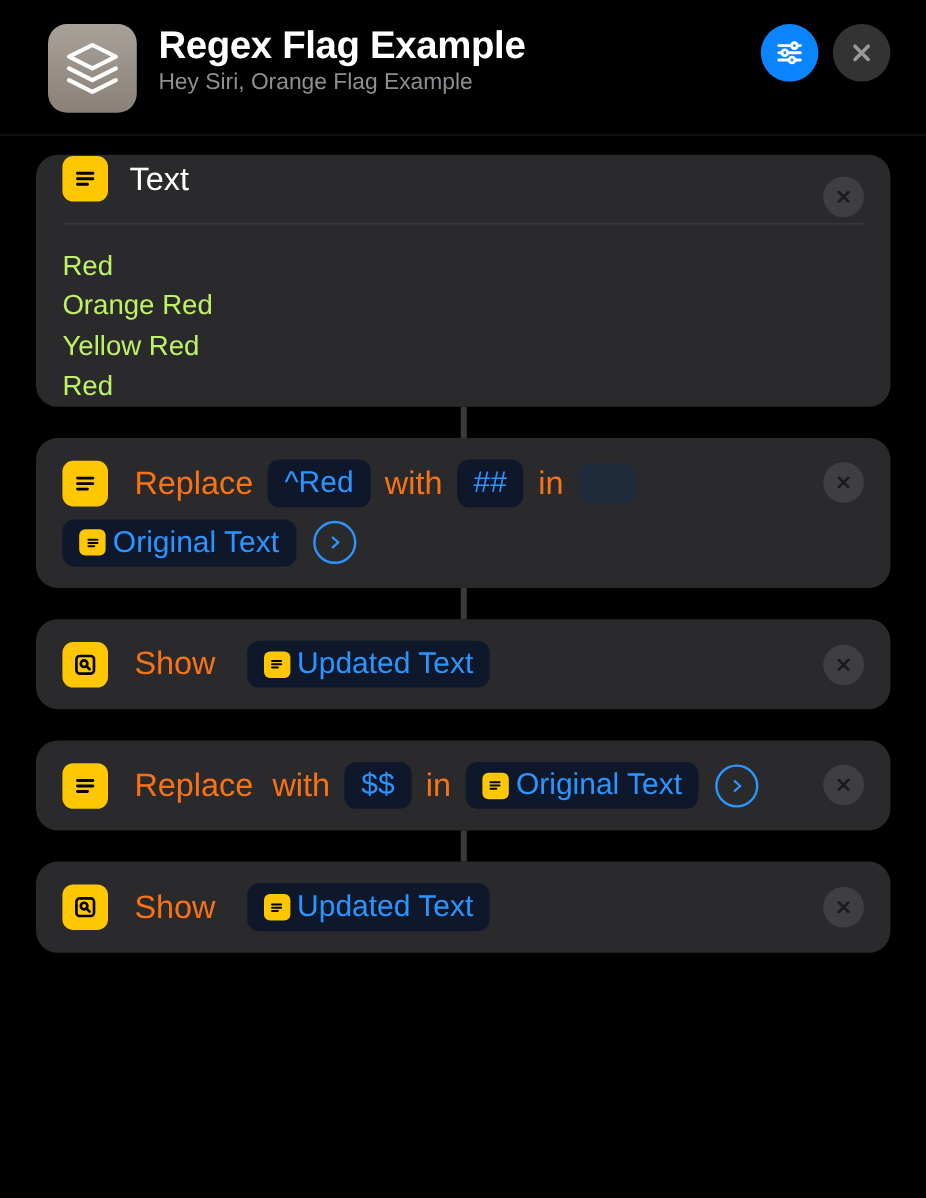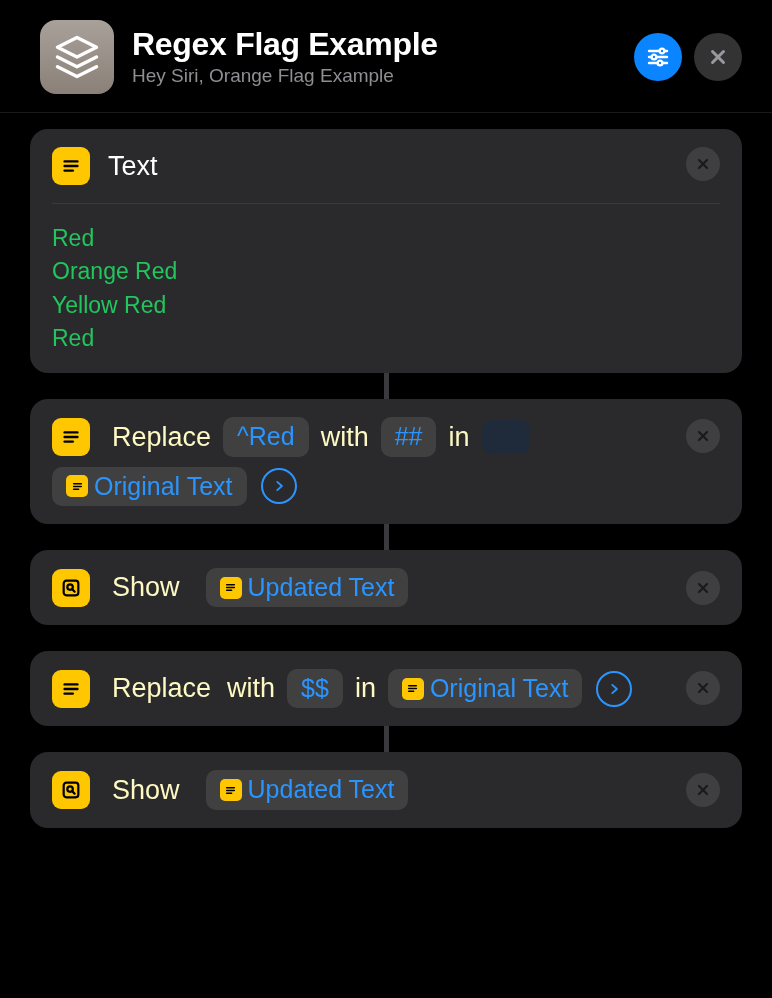--- a/index.html
+++ b/index.html
@@ -8,21 +8,21 @@
       height: 998px;
       background: #000;
       font-family: -apple-system, BlinkMacSystemFont, 'Segoe UI', sans-serif;
       color: #fff;
       overflow: hidden;
     }
 
     
     .header {
       display: flex;
-      align-items: center;
+      align-items: flex-start;
       padding: 20px 30px 18px 40px;
       border-bottom: 1px solid #1a1a1a;
     }
     .app-icon {
       width: 74px;
       height: 74px;
       background: linear-gradient(180deg, #a8a19a 0%, #8a8078 100%);
       border-radius: 16px;
       display: flex;
       align-items: center;
@@ -58,21 +58,21 @@
     .close-btn { background: #333; }
     .header-btn svg { width: 24px; height: 24px; }
     .close-btn svg { width: 22px; height: 22px; }
 
     
     .content { padding: 16px 30px 0; }
 
     .card {
       background: #2a2a2c;
       border-radius: 18px;
-      padding: 18px 22px;
+      padding: 1px 22px;
       position: relative;
     }
     .card-header {
       display: flex;
       align-items: center;
     }
     .action-icon {
       width: 38px;
       height: 38px;
       border-radius: 9px;
@@ -103,21 +103,21 @@
       cursor: pointer;
     }
     .card-remove svg { width: 16px; height: 16px; }
 
     .text-body {
       border-top: 1px solid #3a3a3c;
       margin-top: 18px;
       padding-top: 18px;
       font-size: 23px;
       line-height: 1.45;
-      color: #22c55e;
+      color: #bef264;
       white-space: pre-line;
       font-weight: 400;
     }
 
     
     .connector {
       width: 5px;
       height: 26px;
       background: #3a3a3c;
       margin: 0 auto;
@@ -131,26 +131,26 @@
       gap: 10px 8px;
       padding-right: 44px;
     }
     .action-row .lead {
       display: flex;
       align-items: center;
     }
     .word {
       font-size: 27px;
       font-weight: 500;
-      color: #fef9c3;
+      color: #f97316;
       margin: 0 4px;
     }
 
     .pill {
-      background: #404040;
+      background: #0f172a;
       color: #2b95ff;
       font-size: 25px;
       font-weight: 500;
       padding: 4px 14px;
       border-radius: 10px;
       display: inline-flex;
       align-items: center;
       gap: 6px;
       line-height: 1.25;
     }

